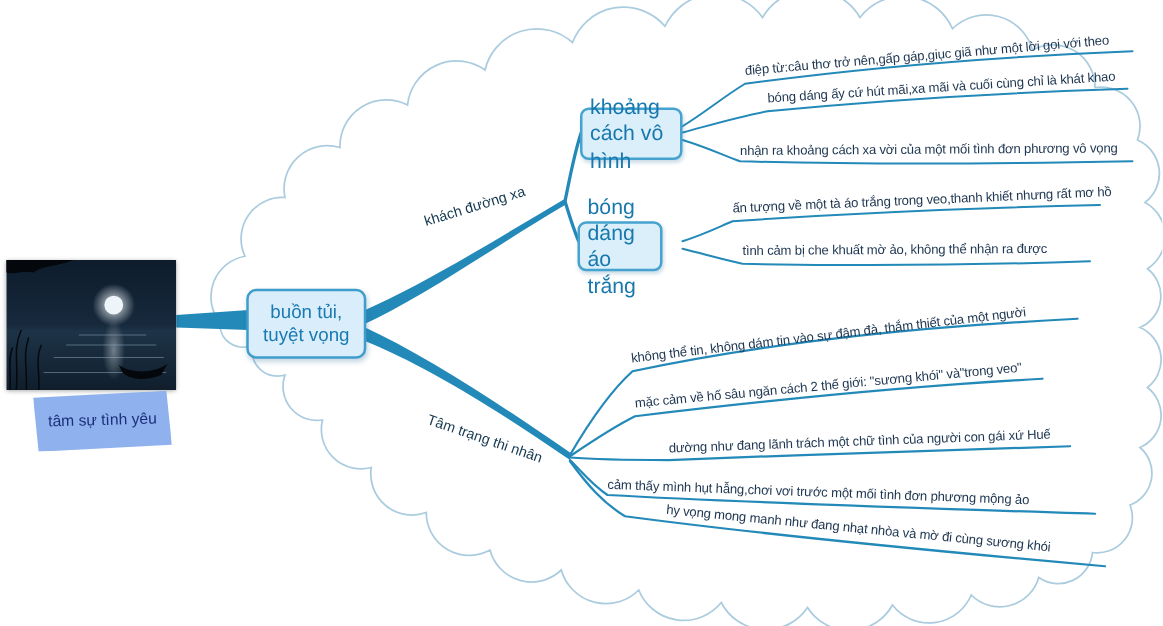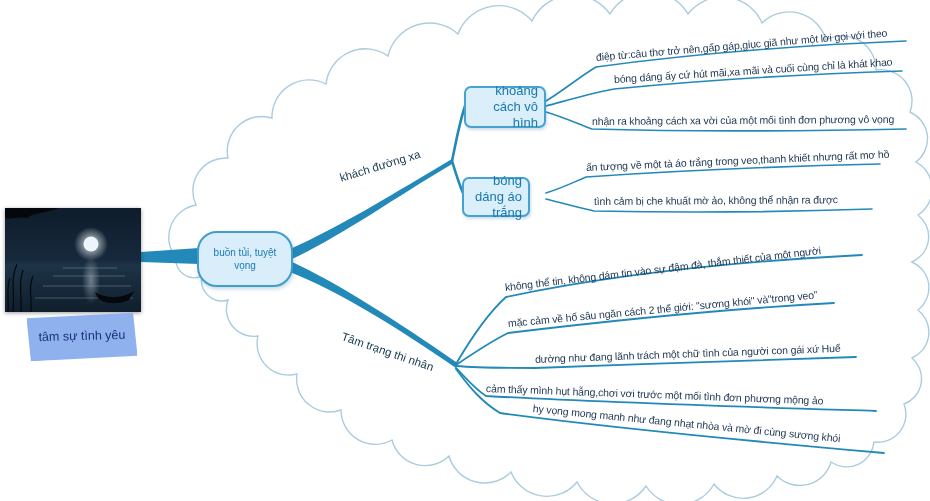--- a/index.html
+++ b/index.html
@@ -2,26 +2,26 @@
 <html><head>
 <meta charset="utf-8">
 <style>
   *{margin:0;padding:0;box-sizing:border-box}
   html,body{background:#fff}
   body{font-family:"Liberation Sans",sans-serif}
   .stage{position:relative;width:930px;height:501px;background:#fff;overflow:hidden}
   .bg{position:absolute;left:0;top:0}
   .leaf{position:absolute;white-space:nowrap;font-size:10.5px;color:#1d3550;
         transform-origin:0 50%;transform:rotate(var(--rot,0deg));letter-spacing:-0.15px}
-  .node{position:absolute;display:flex;align-items:center;justify-content:center;text-align:right;
+  .node{position:absolute;display:flex;align-items:center;justify-content:center;text-align:left;
         background:#daeffa;border:2px solid #46a3d0;border-radius:7px;color:#1878ae;
-        font-size:13px;line-height:1.25;padding:2px 6px;box-shadow:1px 2px 3px rgba(60,120,160,.25)}
+        font-size:17px;line-height:1.25;padding:2px 6px;box-shadow:1px 2px 3px rgba(60,120,160,.25)}
   .central{position:absolute;left:197px;top:231px;width:96px;height:56px;display:flex;align-items:center;
-        justify-content:center;text-align:center;background:#d9eefa;border:2px solid #3f9dcc;border-radius:20px;
-        color:#1a7ab2;font-size:10px;line-height:1.3;padding:4px 10px;box-shadow:1px 2px 4px rgba(60,120,160,.3)}
+        justify-content:center;text-align:center;background:#d9eefa;border:2px solid #3f9dcc;border-radius:8px;
+        color:#1a7ab2;font-size:15px;line-height:1.3;padding:4px 10px;box-shadow:1px 2px 4px rgba(60,120,160,.3)}
   .branch-label{position:absolute;white-space:nowrap;font-size:11.5px;color:#14384f;transform-origin:0 50%}
   .photo{position:absolute;left:5px;top:208px;width:136px;height:104px;box-shadow:0 1px 4px rgba(0,0,0,.4)}
   .caption{position:absolute;left:27px;top:314px;width:110px;height:46px;background:#8fb2ee;
         display:flex;align-items:center;justify-content:center;text-align:center;color:#1b2f7a;
         font-size:12.5px;line-height:1.25;transform:rotate(-1.5deg);border-radius:3px;
         clip-path:polygon(0% 6%,97% 0%,100% 94%,3% 100%)}
 </style>
 </head>
 <body>
 

